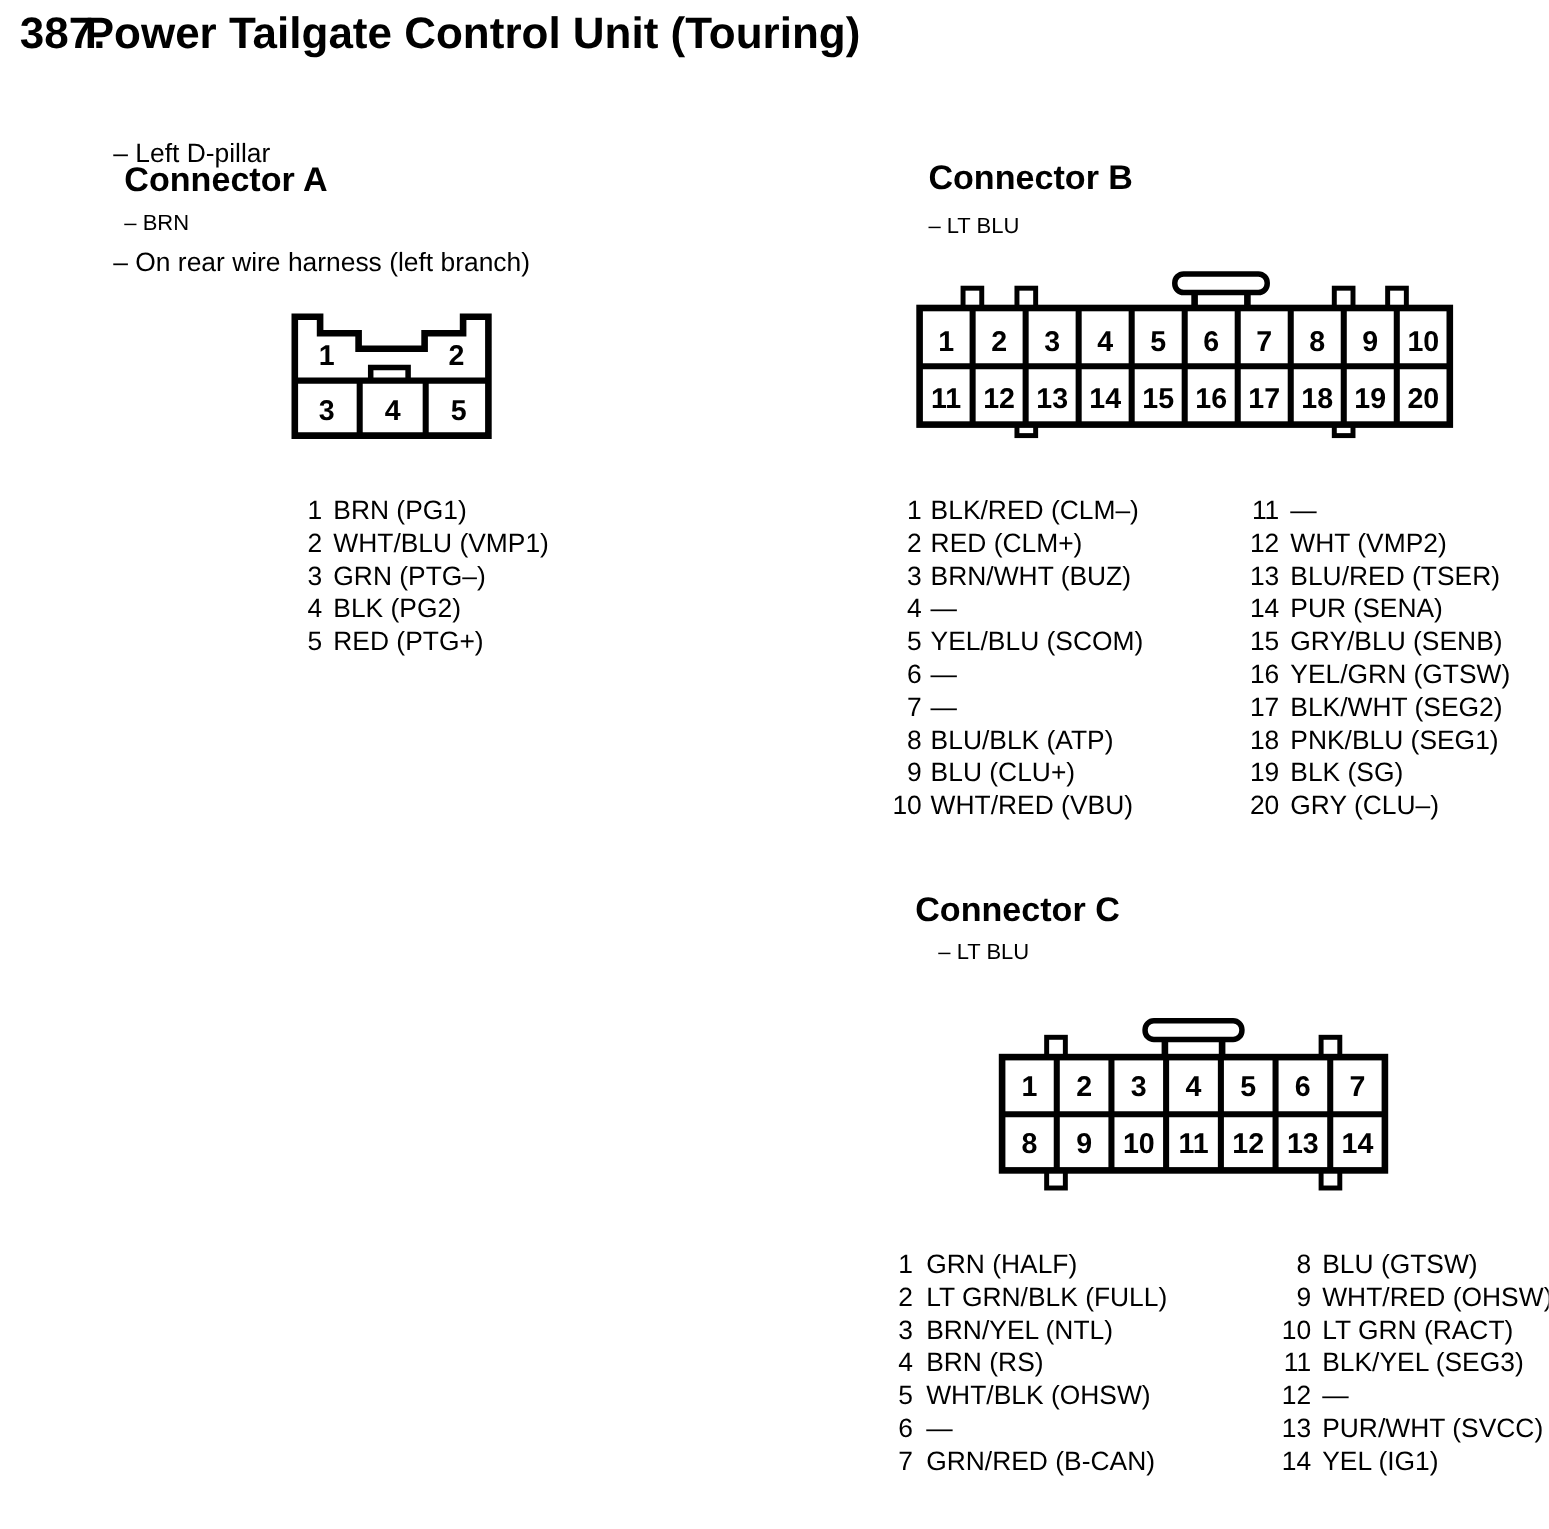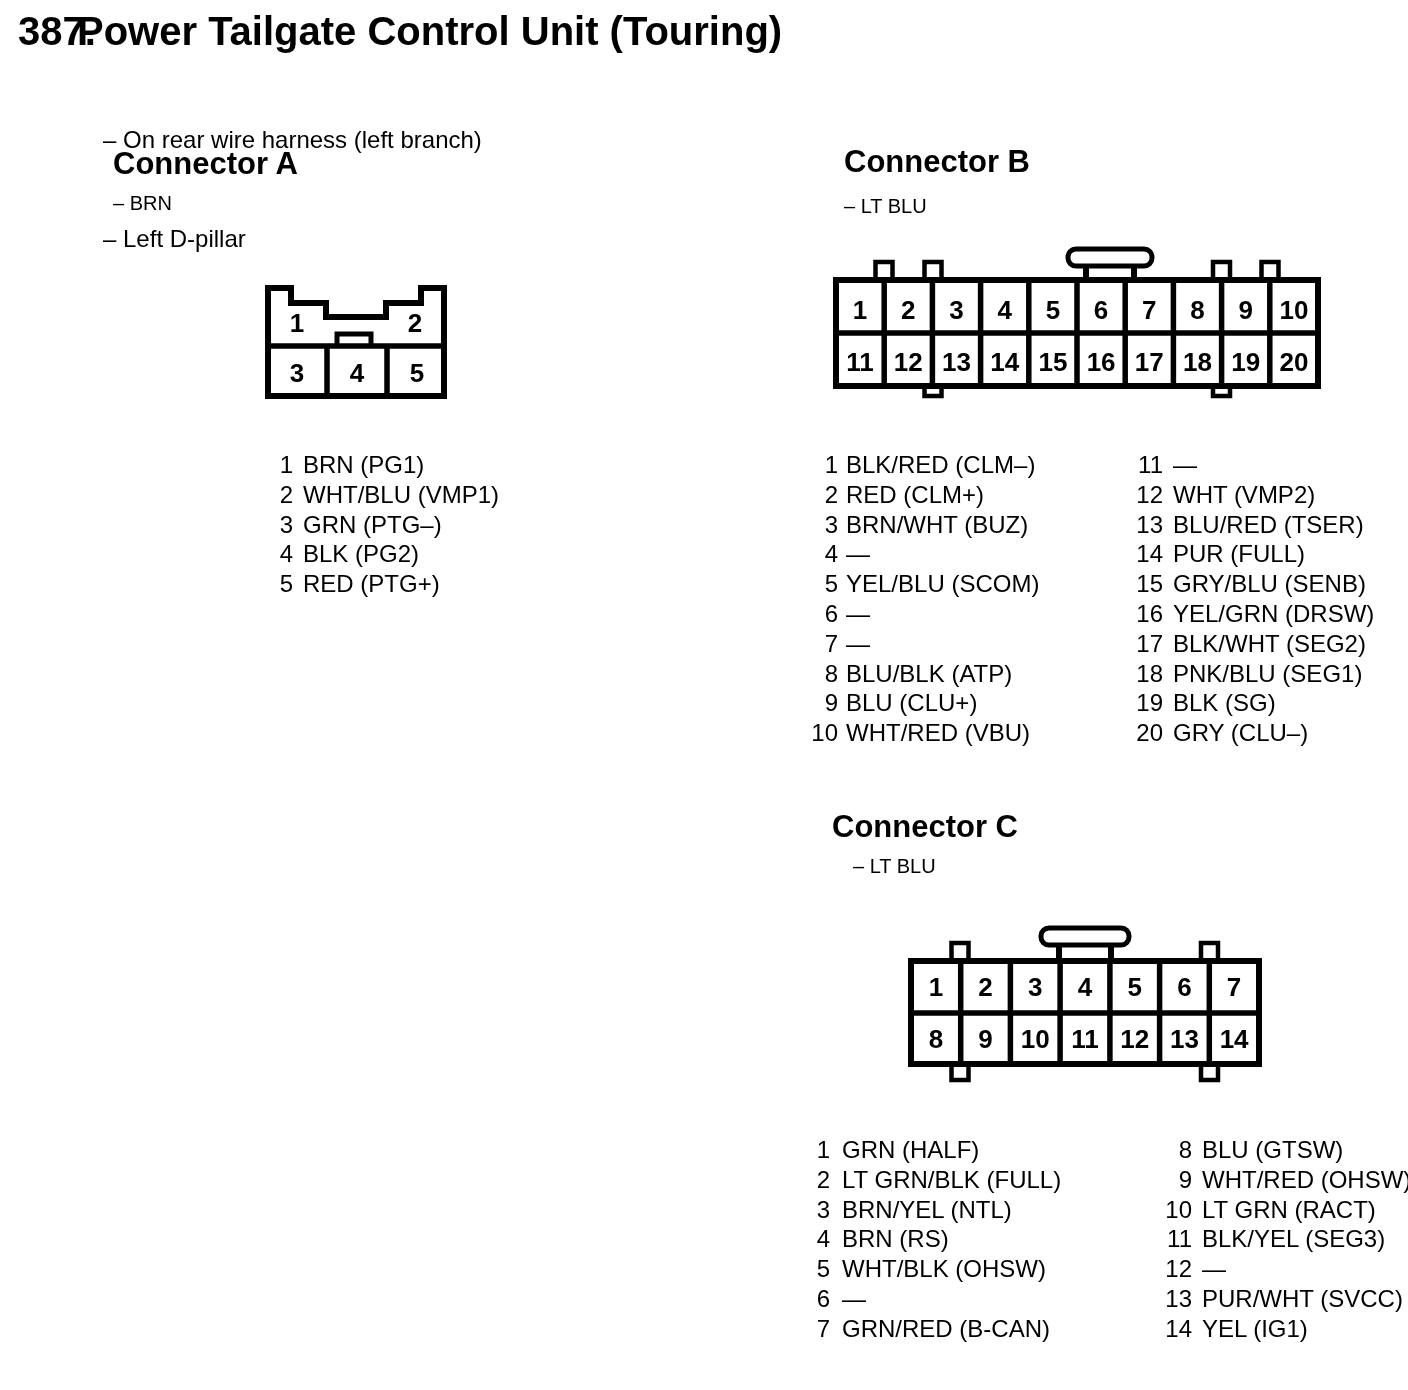--- a/index.html
+++ b/index.html
@@ -41,22 +41,22 @@
 <body>
 
 <div class="page">
 
   <div class="abs title-row">
     <span class="title-num">387.</span>
     <span>Power Tailgate Control Unit (Touring)</span>
   </div>
 
   <div class="abs notes">
+    <div>– Left D-pillar</div>
     <div>– On rear wire harness (left branch)</div>
-    <div>– Left D-pillar</div>
   </div>
 
   <div class="abs conn-heading" style="left:113px; top:149px;">Connector A</div>
   <div class="abs color-note" style="left:113px; top:189px;">– BRN</div>
 
   <svg class="abs connector-svg" style="left:250px; top:270px;" width="210" height="140" viewBox="250 270 210 140">
     <path class="outline" d="M 268,396 L 268,288 L 291,288 L 291,303 L 326,303 L 326,317 L 386,317 L 386,303 L 421,303 L 421,288 L 444,288 L 444,396 Z"></path>
     <path class="latch" style="fill:none" d="M 337,348 L 337,334 L 371,334 L 371,348"></path>
     <path class="divider" d="M 266,346 L 446,346"></path>
     <path class="divider" d="M 327,346 L 327,396 M 387,346 L 387,396"></path>
@@ -199,31 +199,31 @@
         <span class="pin-label">WHT (VMP2)</span>
       </div>
 
       <div class="pin-row">
         <span class="pin-num">13</span>
         <span class="pin-label">BLU/RED (TSER)</span>
       </div>
 
       <div class="pin-row">
         <span class="pin-num">14</span>
-        <span class="pin-label">PUR (FULL)</span>
+        <span class="pin-label">PUR (SENA)</span>
       </div>
 
       <div class="pin-row">
         <span class="pin-num">15</span>
         <span class="pin-label">GRY/BLU (SENB)</span>
       </div>
 
       <div class="pin-row">
         <span class="pin-num">16</span>
-        <span class="pin-label">YEL/GRN (DRSW)</span>
+        <span class="pin-label">YEL/GRN (GTSW)</span>
       </div>
 
       <div class="pin-row">
         <span class="pin-num">17</span>
         <span class="pin-label">BLK/WHT (SEG2)</span>
       </div>
 
       <div class="pin-row">
         <span class="pin-num">18</span>
         <span class="pin-label">PNK/BLU (SEG1)</span>

